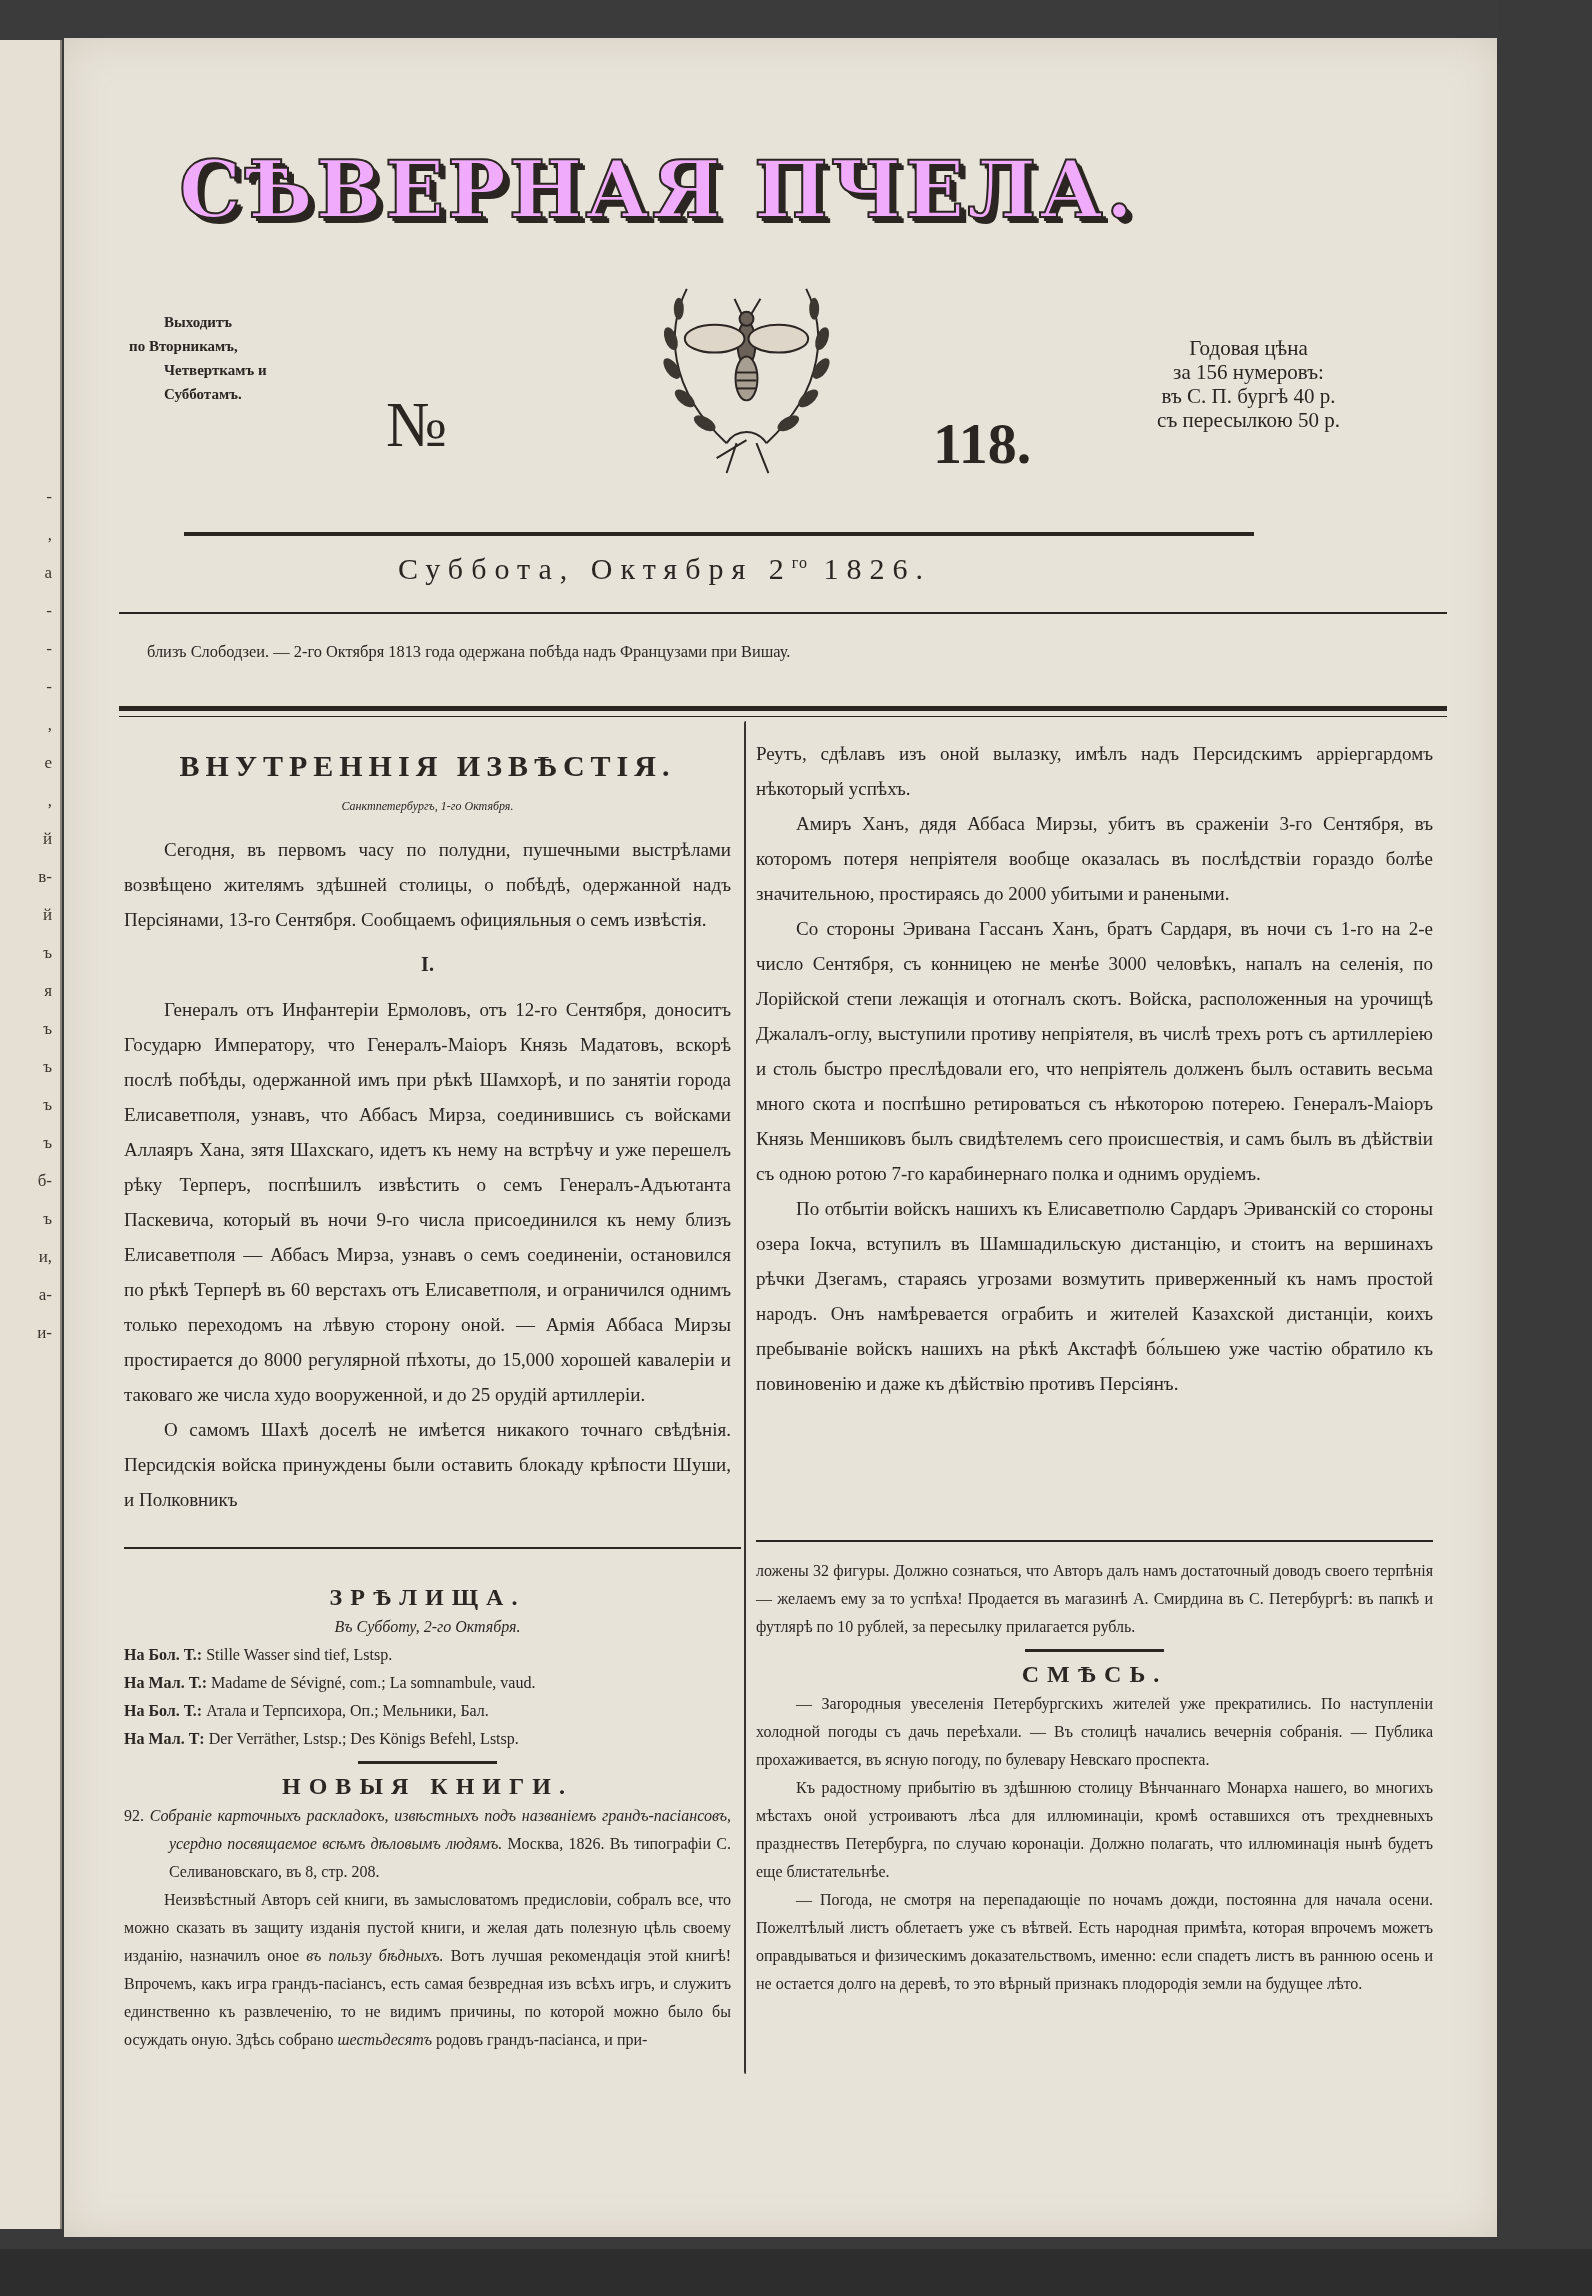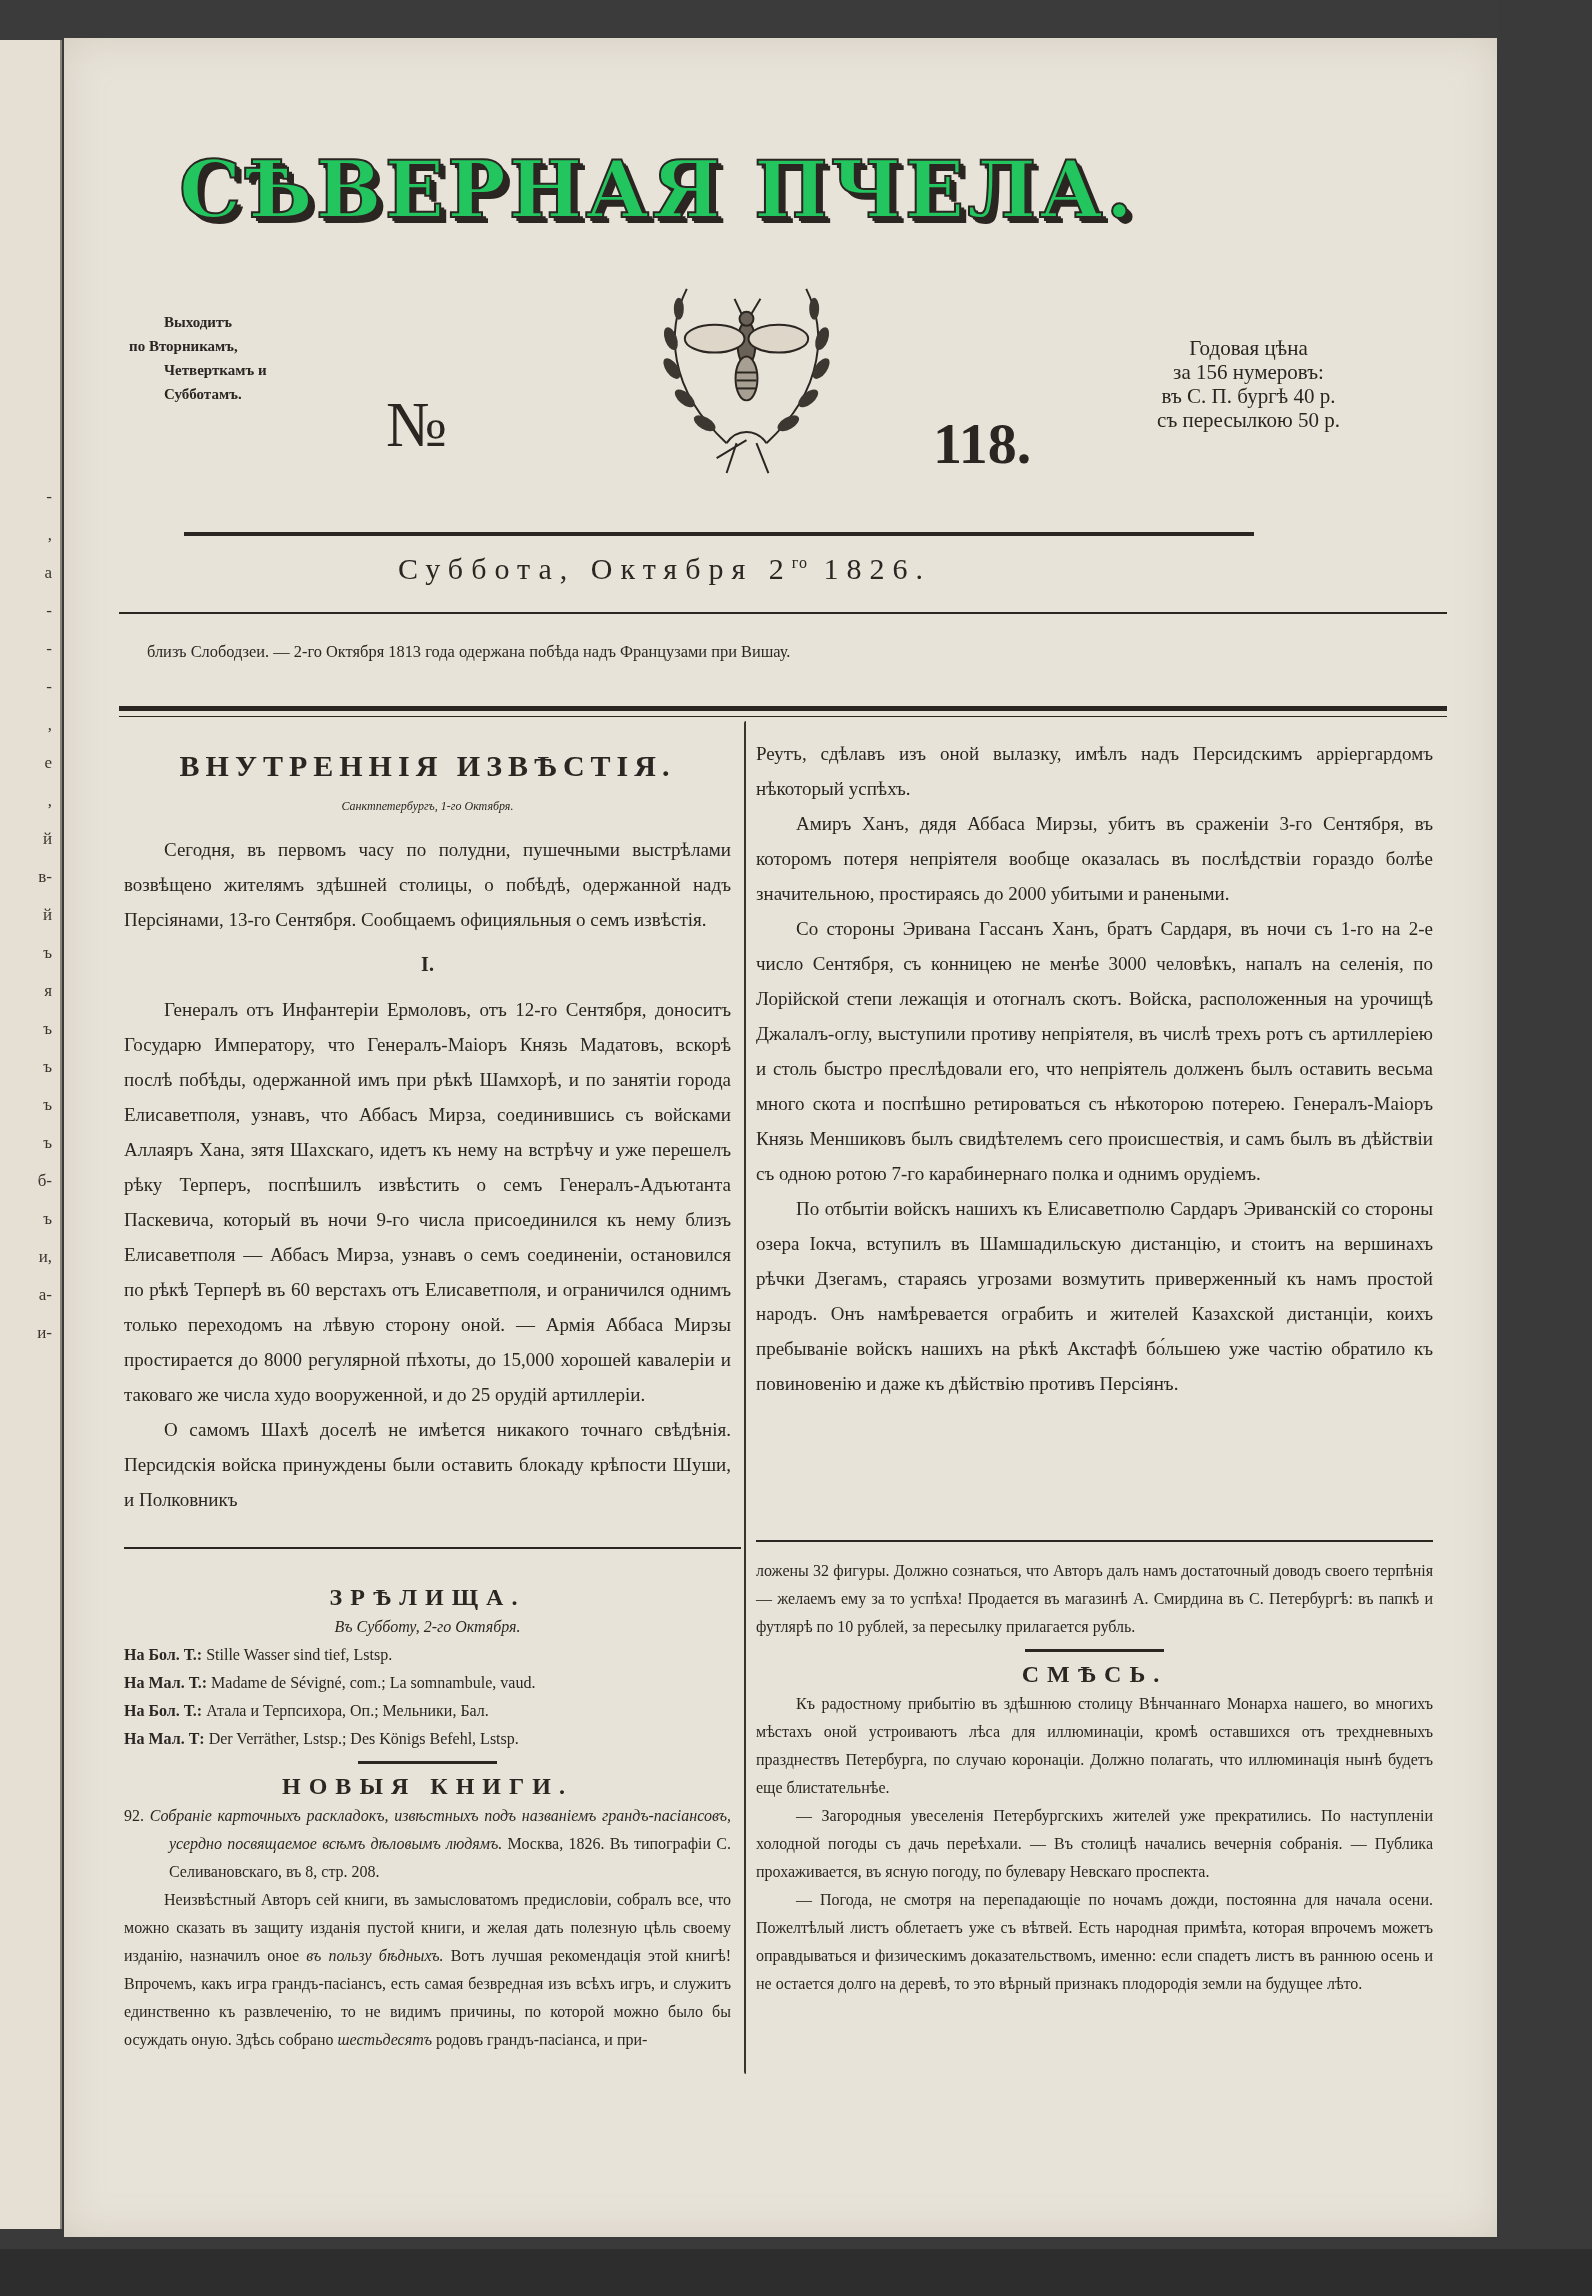--- a/index.html
+++ b/index.html
@@ -24,21 +24,21 @@
     position: absolute; left: 64px; top: 38px; width: 1433px; height: 2199px;
     background: #e8e3d9;
     box-shadow: inset 0 0 40px rgba(150,140,120,0.25);
   }
   .bottom-shadow { position: absolute; left: 0; top: 2249px; width: 1592px; height: 48px; background: #2d2d2d; }
   .right-shadow { position: absolute; left: 1498px; top: 0; width: 94px; height: 2296px; background: #3a3a3a; }
 
   .masthead {
     position: absolute; left: 179px; top: 144px; width: 995px; text-align: left;
     font-family: "DejaVu Serif", serif; font-weight: bold; font-size: 78px; letter-spacing: 3px;
-    color: #22c55e;
+    color: #f0abfc;
     -webkit-text-stroke: 2px #2b2622;
     text-shadow: 4px 4px 0 #2b2622, 6px 6px 0 #2b2622;
   }
   .side-left {
     position: absolute; left: 129px; top: 310px; width: 179px;
     font-family: "Liberation Serif", serif; font-weight: bold; font-size: 15px; line-height: 24px;
   }
   .side-left div:nth-child(1) { padding-left: 35px; }
   .side-left div:nth-child(2) { padding-left: 0; }
   .side-left div:nth-child(3) { padding-left: 35px; }
@@ -251,17 +251,17 @@
     <span>Вотъ лучшая рекомендація этой книгѣ! Впрочемъ, какъ игра грандъ-пасіансъ, есть самая безвредная изъ всѣхъ игръ, и служитъ единственно къ развлеченію, то не видимъ причины, по которой можно было бы осуждать оную. Здѣсь собрано</span>
     <span class="it">шестьдесятъ</span>
     <span>родовъ грандъ-пасіанса, и при-</span>
   </p>
 </div>
 
 <div class="col col-right2">
   <p>ложены 32 фигуры. Должно сознаться, что Авторъ далъ намъ достаточный доводъ своего терпѣнія — желаемъ ему за то успѣха! Продается въ магазинѣ А. Смирдина въ С. Петербургѣ: въ папкѣ и футлярѣ по 10 рублей, за пересылку прилагается рубль.</p>
   <div class="short-rule"></div>
   <div class="small-h">СМѢСЬ.</div>
+  <p class="indent">— Загородныя увеселенія Петербургскихъ жителей уже прекратились. По наступленіи холодной погоды съ дачь переѣхали. — Въ столицѣ начались вечернія собранія. — Публика прохаживается, въ ясную погоду, по булевару Невскаго проспекта.</p>
   <p class="indent">Къ радостному прибытію въ здѣшнюю столицу Вѣнчаннаго Монарха нашего, во многихъ мѣстахъ оной устроиваютъ лѣса для иллюминаціи, кромѣ оставшихся отъ трехдневныхъ празднествъ Петербурга, по случаю коронаціи. Должно полагать, что иллюминація нынѣ будетъ еще блистательнѣе.</p>
-  <p class="indent">— Загородныя увеселенія Петербургскихъ жителей уже прекратились. По наступленіи холодной погоды съ дачь переѣхали. — Въ столицѣ начались вечернія собранія. — Публика прохаживается, въ ясную погоду, по булевару Невскаго проспекта.</p>
   <p class="indent">— Погода, не смотря на перепадающіе по ночамъ дожди, постоянна для начала осени. Пожелтѣлый листъ облетаетъ уже съ вѣтвей. Есть народная примѣта, которая впрочемъ можетъ оправдываться и физическимъ доказательствомъ, именно: если спадетъ листъ въ раннюю осень и не остается долго на деревѣ, то это вѣрный признакъ плодородія земли на будущее лѣто.</p>
 </div>
 
 
 </body></html>

